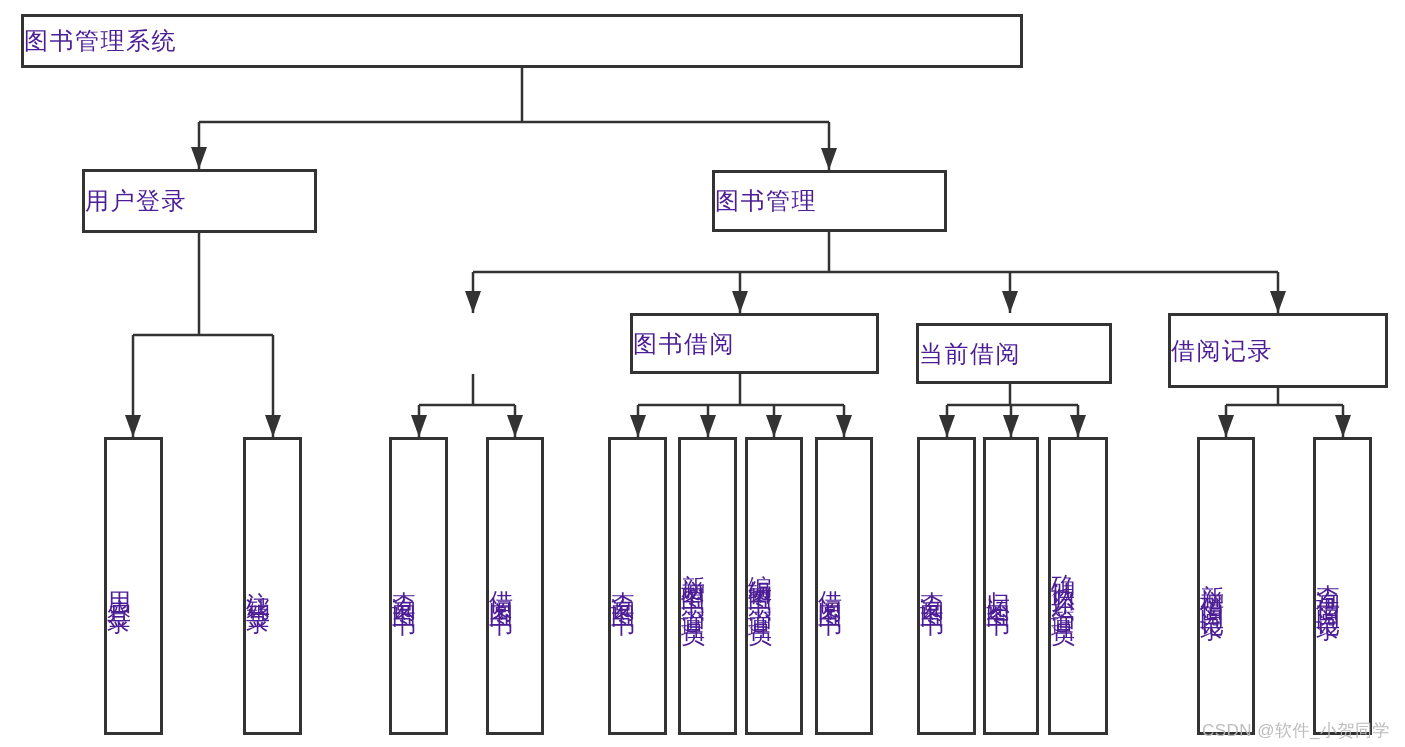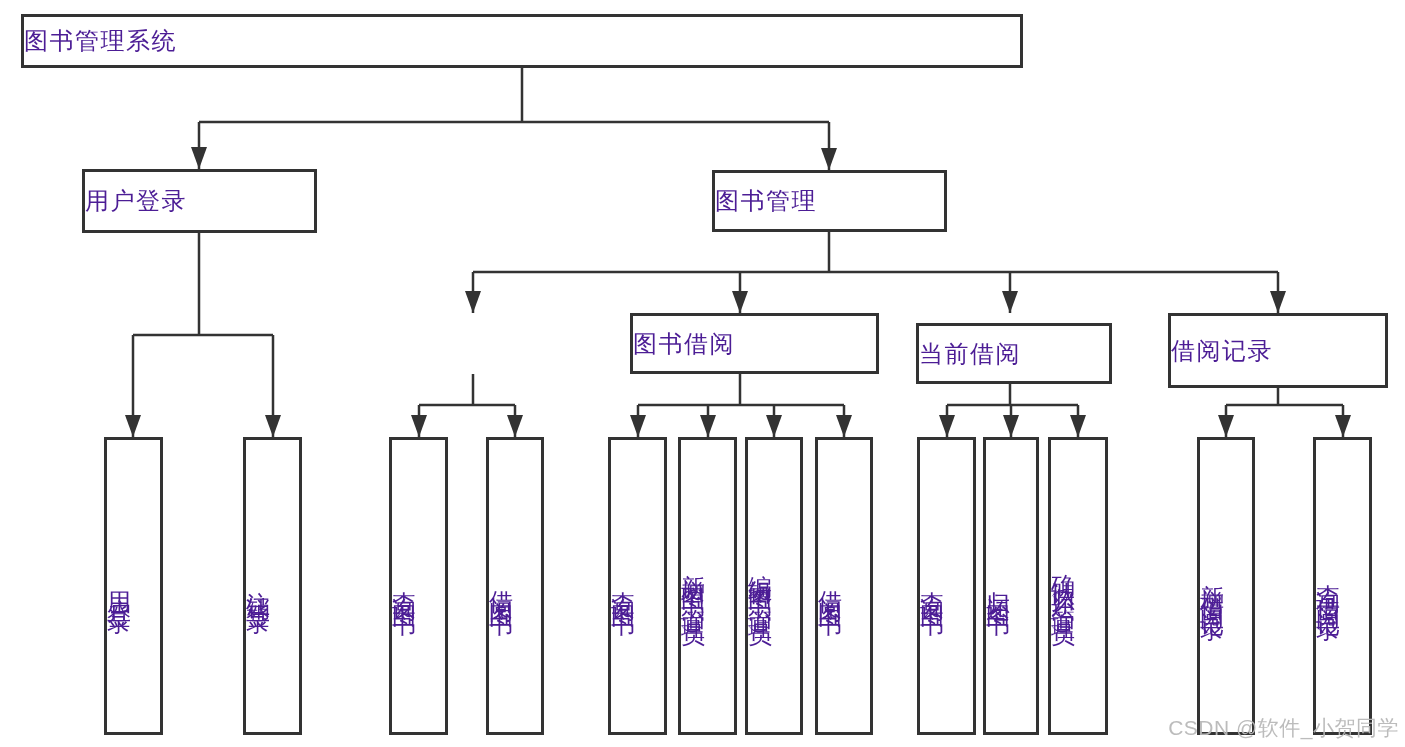--- a/index.html
+++ b/index.html
@@ -31,23 +31,23 @@
   .h-node { letter-spacing: 1.5px; white-space: nowrap; }
   .v-node .v-text {
     writing-mode: vertical-rl;
     text-orientation: mixed;
     letter-spacing: 7px;
     line-height: 1;
     white-space: nowrap;
   }
   .watermark {
     position: absolute;
-    right: 6px;
+    right: 15px;
     bottom: 5px;
-    font-size: 21px;
+    font-size: 17px;
     letter-spacing: 0.5px;
     color: rgba(184, 184, 184, 0.95);
     z-index: 5;
     white-space: nowrap;
   }
 </style>
 </head>
 <body>
 
 <div class="canvas">

